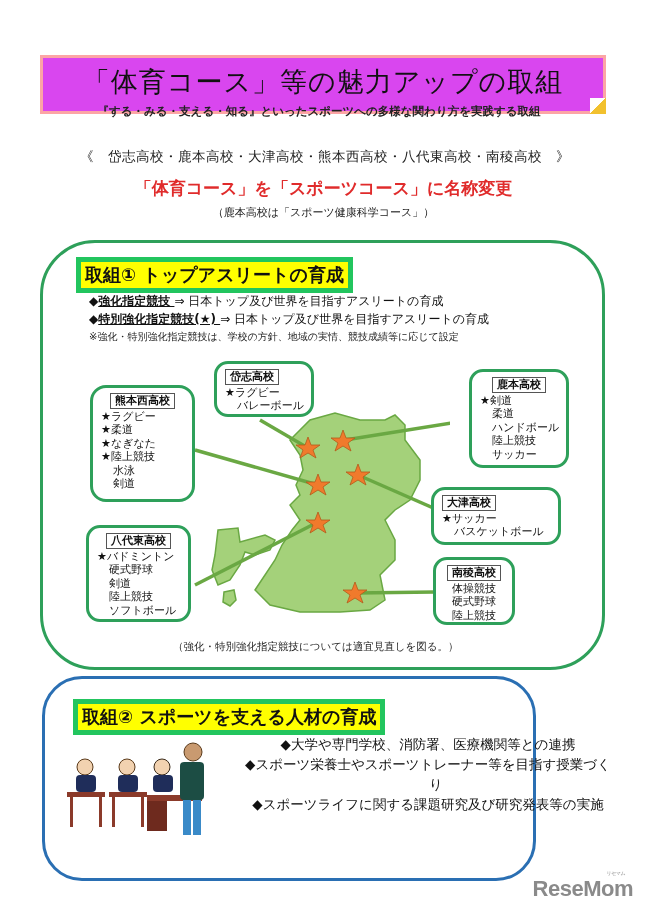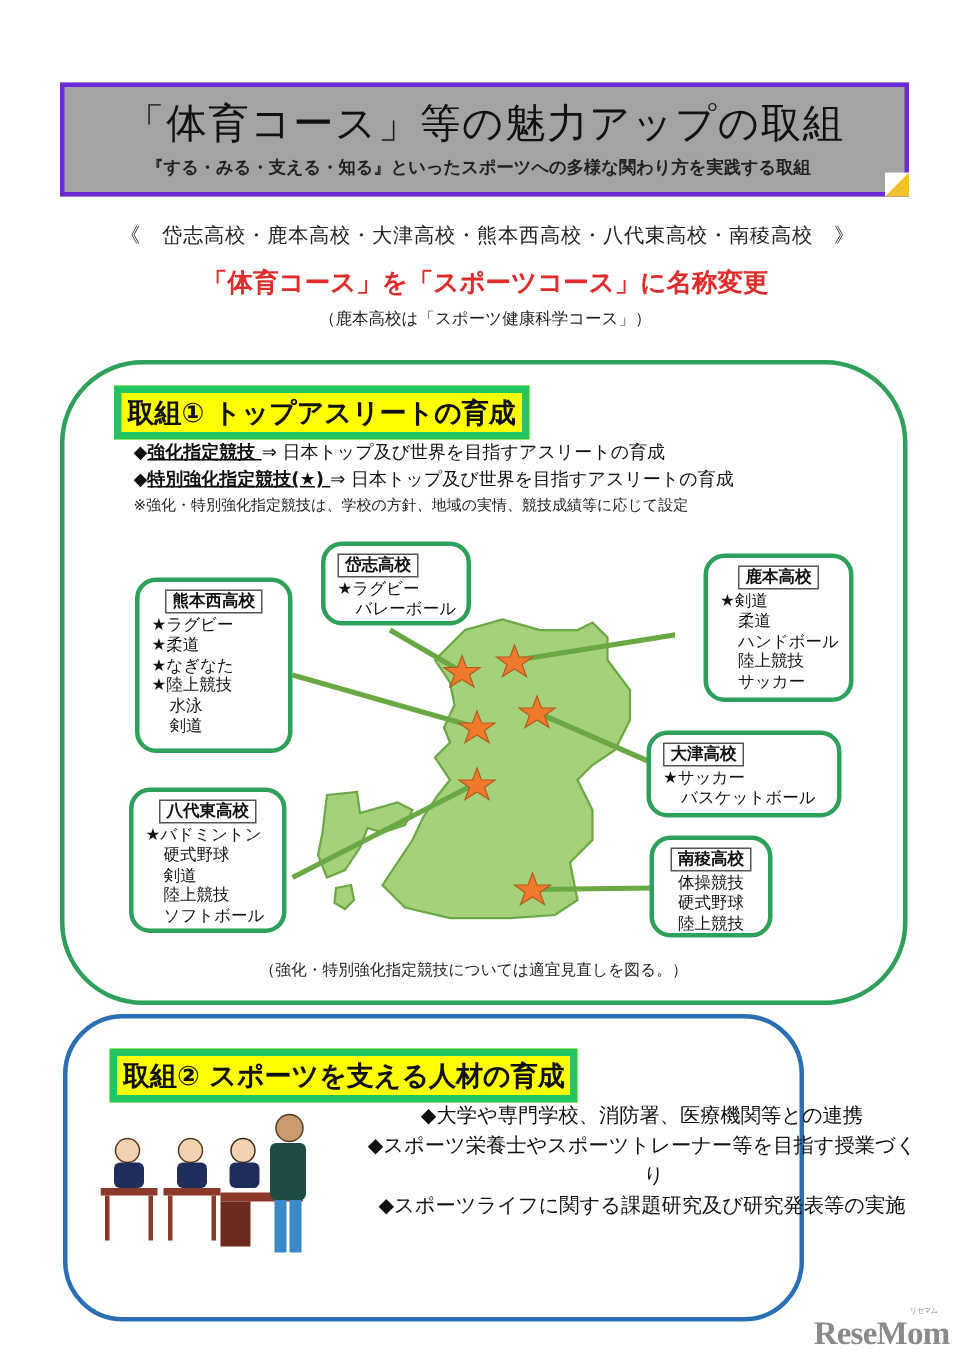--- a/index.html
+++ b/index.html
@@ -1,21 +1,21 @@
 <!DOCTYPE html>
 <html><head>
 <meta charset="utf-8">
 <style>
   * { box-sizing: border-box; margin: 0; padding: 0; }
   html, body { width: 647px; height: 914px; background: #ffffff; overflow: hidden; }
   body { position: relative; font-family: "DejaVu Sans", "Liberation Sans", sans-serif; color: #111; }
 
   .title-box {
-    position: absolute; left: 40px; top: 55px; width: 566px; height: 76px;
-    border: 3px solid #6d28d9; background: #a3a3a3;
+    position: absolute; left: 40px; top: 55px; width: 566px; height: 59px;
+    border: 3px solid #fca5a5; background: #d946ef;
   }
   .title-box .fold {
     position: absolute; right: -3px; bottom: -3px; width: 16px; height: 16px;
     background: linear-gradient(135deg, #fff 50%, #f2c12e 50%);
   }
   .title-main {
     position: absolute; left: 0; right: 0; top: 6px; text-align: center;
     font-size: 27px; letter-spacing: 1px; color: #111;
   }
   .title-sub {
@@ -70,21 +70,21 @@
     position: absolute; left: 42px; top: 676px; width: 494px; height: 205px;
     border: 3px solid #2a6fb3; border-radius: 40px; background: #fff; text-align: center;
   }
   .sec2 .sec-heading { left: 28px; top: 20px; }
   .sec2-list { position: absolute; left: 180px; top: 55px; width: 370px; font-size: 13.5px; line-height: 20px; color: #111; margin-left: 18px; }
   .sec2-list .item { padding-left: 16px; text-indent: -16px; }
   .classroom { position: absolute; left: 22px; top: 58px; }
 
   .logo {
     position: absolute; right: 14px; bottom: 12px; font-size: 22px; font-weight: bold;
-    color: #8a8a8a; letter-spacing: -0.5px; font-family: Liberation Serif, serif;
+    color: #8a8a8a; letter-spacing: -0.5px; font-family: Liberation Sans, sans-serif;
   }
   .logo small { position: absolute; right: 8px; top: -6px; font-size: 5px; font-weight: normal; }
 </style>
 </head>
 <body>
 
 <div class="title-box">
   <div class="title-main">「体育コース」等の魅力アップの取組</div>
   <div class="title-sub">『する・みる・支える・知る』といったスポーツへの多様な関わり方を実践する取組</div>
   <div class="fold"></div>
@@ -131,21 +131,21 @@
     <polygon points="355,582 358,590 367,590 360,595 363,603 355,598 347,603 350,595 343,590 352,590"></polygon>
   </g>
 </svg>
 
 <div class="callout" style="left:214px; top:361px; width:100px; height:56px;">
   <div><span class="cname">岱志高校</span></div>
   <div class="sport"><span>★</span><span>ラグビー</span></div>
   <div class="sport indent">バレーボール</div>
 </div>
 
-<div class="callout" style="left:90px; top:385px; width:105px; height:117px;">
+<div class="callout" style="left:90px; top:385px; width:105px; height:117px;border-radius:16px;">
   <div style="text-align:center;"><span class="cname">熊本西高校</span></div>
   <div class="sport"><span>★</span><span>ラグビー</span></div>
   <div class="sport"><span>★</span><span>柔道</span></div>
   <div class="sport"><span>★</span><span>なぎなた</span></div>
   <div class="sport"><span>★</span><span>陸上競技</span></div>
   <div class="sport indent">水泳</div>
   <div class="sport indent">剣道</div>
 </div>
 
 <div class="callout" style="left:469px; top:369px; width:100px; height:99px;">

